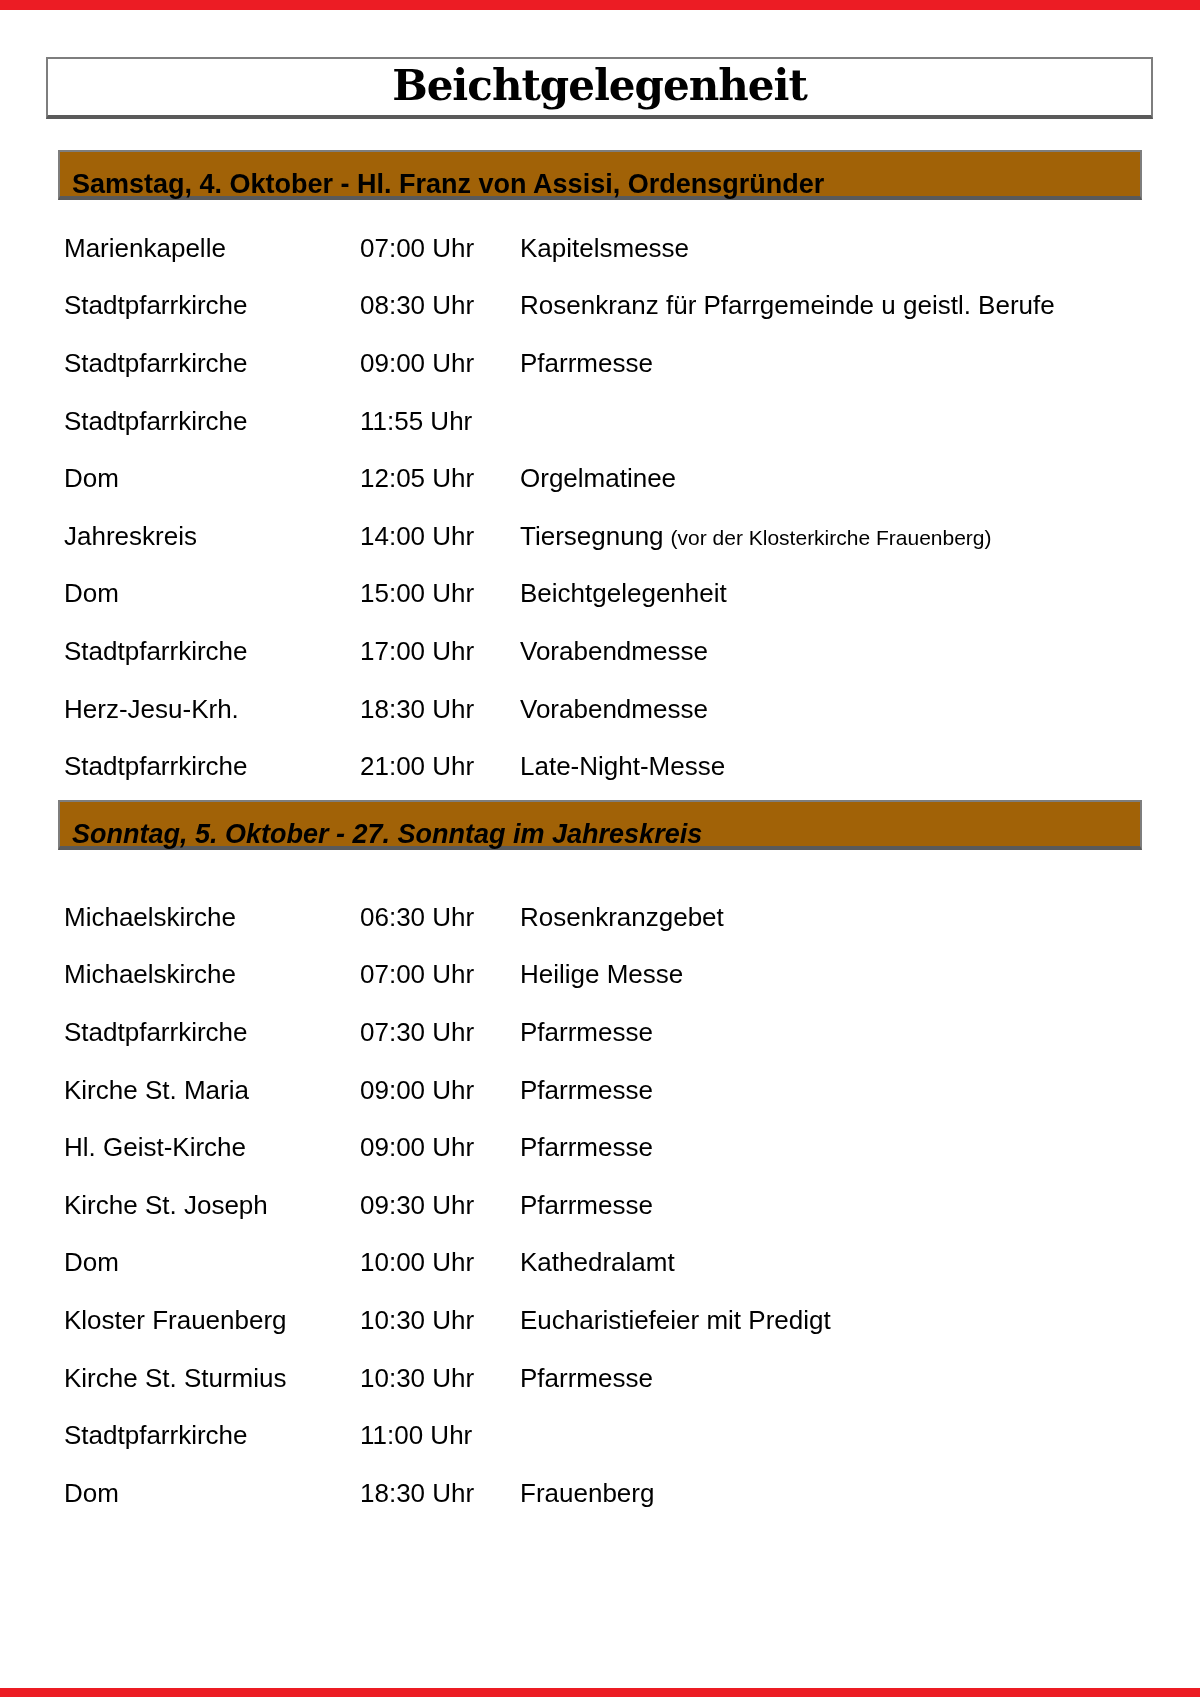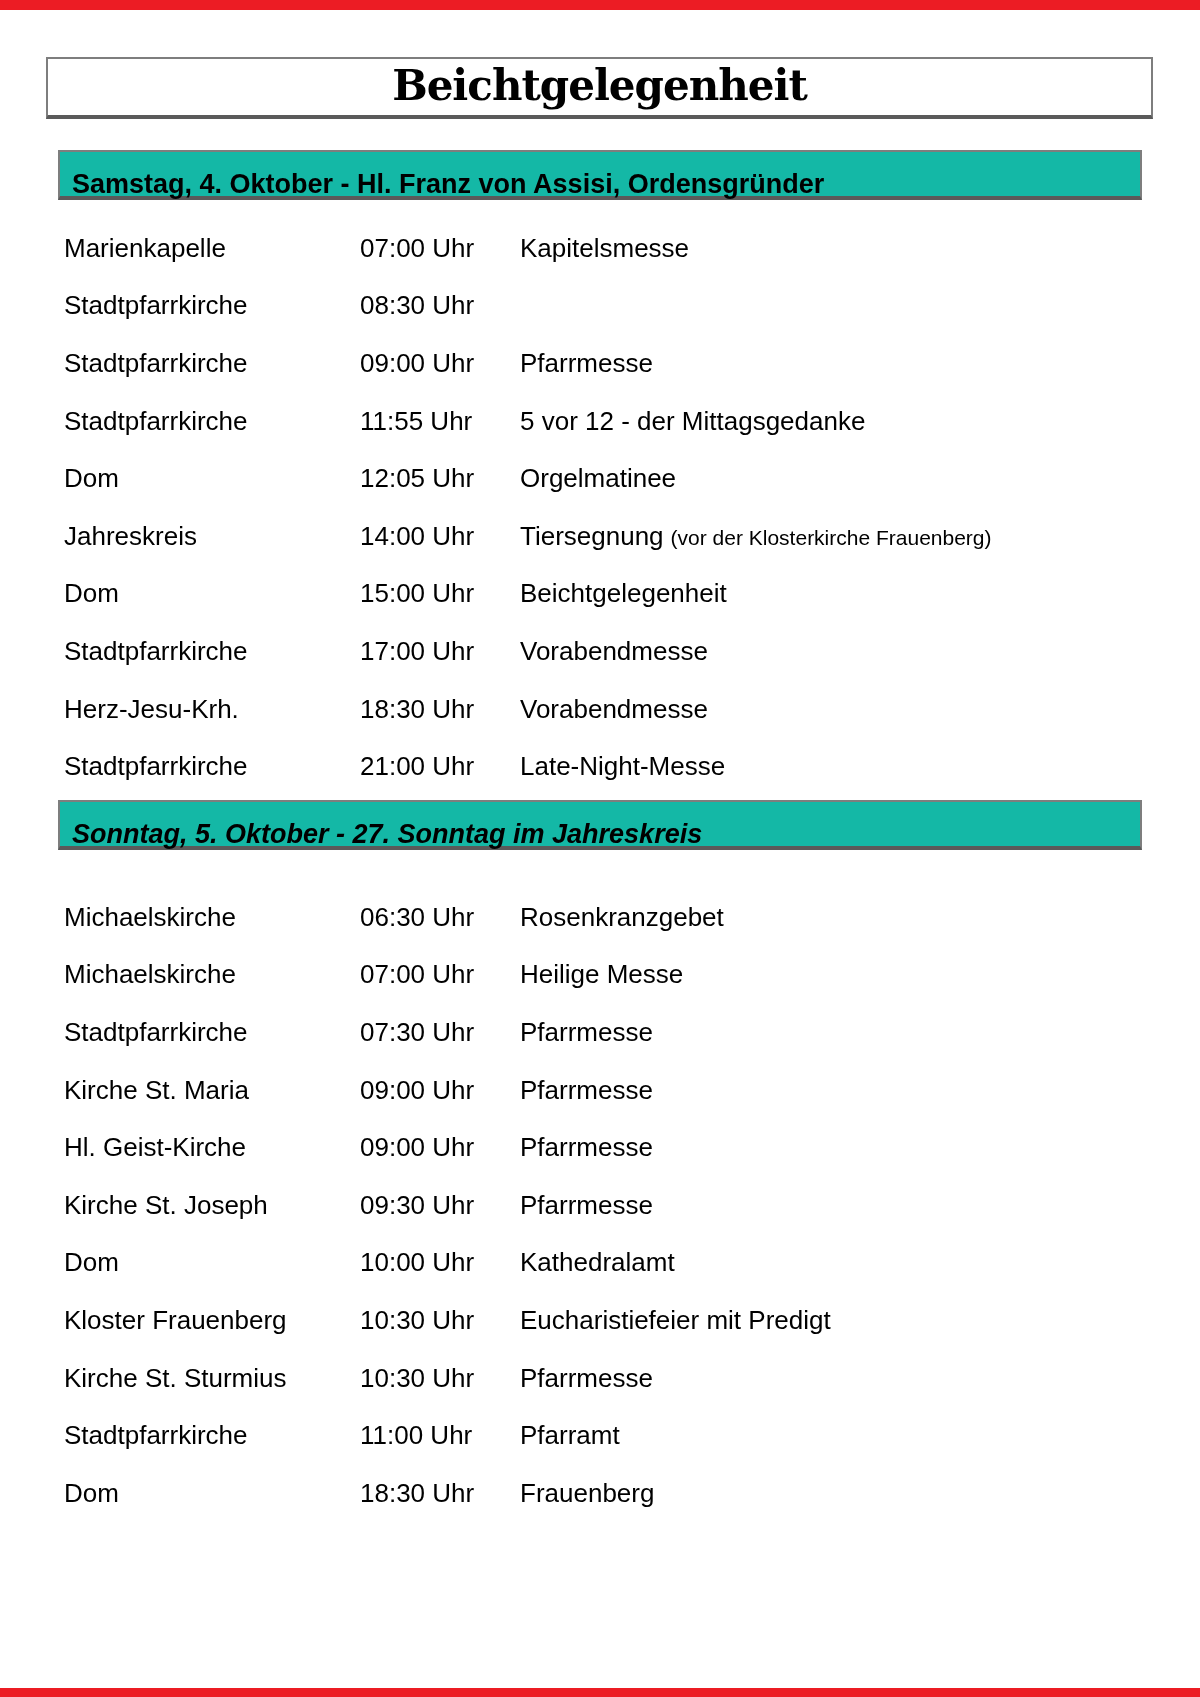--- a/index.html
+++ b/index.html
@@ -46,21 +46,21 @@
   }
 
   .section-header {
     position: absolute;
     left: 58px;
     width: 1084px;
     height: 50px;
     box-sizing: border-box;
     border: 2px solid #7e7e7e;
     border-bottom: 4px solid #5a5a5a;
-    background: #14b8a6;
+    background: #a16207;
     display: flex;
     align-items: center;
     padding-left: 12px;
     padding-top: 20px;
   }
   .section-header .hdr-text {
     font-weight: 700;
     font-size: 27px;
     line-height: 1;
   }
@@ -105,30 +105,30 @@
 
   <div class="rows" id="section1-rows">
       <div class="row">
       <span class="loc">Marienkapelle</span>
       <span class="time">07:00 Uhr</span>
       <span class="svc"><span>Kapitelsmesse</span><span class="note"></span></span>
     </div>
       <div class="row">
       <span class="loc">Stadtpfarrkirche</span>
       <span class="time">08:30 Uhr</span>
+      <span class="svc"><span>Rosenkranz für Pfarrgemeinde u geistl. Berufe</span><span class="note"></span></span>
     </div>
       <div class="row">
       <span class="loc">Stadtpfarrkirche</span>
       <span class="time">09:00 Uhr</span>
       <span class="svc"><span>Pfarrmesse</span><span class="note"></span></span>
     </div>
       <div class="row">
       <span class="loc">Stadtpfarrkirche</span>
       <span class="time">11:55 Uhr</span>
-      <span class="svc"><span>5 vor 12 - der Mittagsgedanke</span><span class="note"></span></span>
     </div>
       <div class="row">
       <span class="loc">Dom</span>
       <span class="time">12:05 Uhr</span>
       <span class="svc"><span>Orgelmatinee</span><span class="note"></span></span>
     </div>
       <div class="row">
       <span class="loc">Jahreskreis</span>
       <span class="time">14:00 Uhr</span>
       <span class="svc"><span>Tiersegnung</span><span class="note">(vor der Klosterkirche Frauenberg)</span></span>
@@ -201,21 +201,20 @@
       <span class="svc"><span>Eucharistiefeier mit Predigt</span><span class="note"></span></span>
     </div>
       <div class="row">
       <span class="loc">Kirche St. Sturmius</span>
       <span class="time">10:30 Uhr</span>
       <span class="svc"><span>Pfarrmesse</span><span class="note"></span></span>
     </div>
       <div class="row">
       <span class="loc">Stadtpfarrkirche</span>
       <span class="time">11:00 Uhr</span>
-      <span class="svc"><span>Pfarramt</span><span class="note"></span></span>
     </div>
       <div class="row">
       <span class="loc">Dom</span>
       <span class="time">18:30 Uhr</span>
       <span class="svc"><span>Frauenberg</span><span class="note"></span></span>
     </div>
     </div>
 
   <div class="red-bar bottom" style="background: rgb(236, 28, 36);"></div>
 

